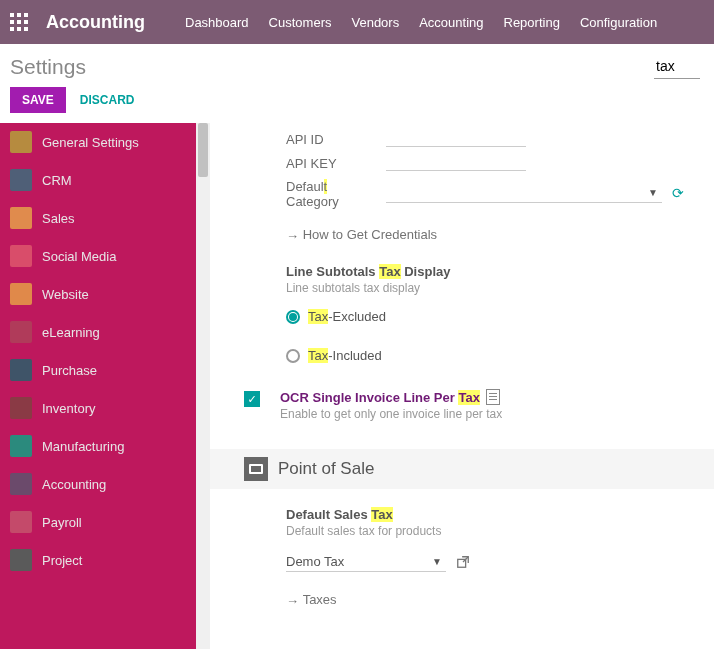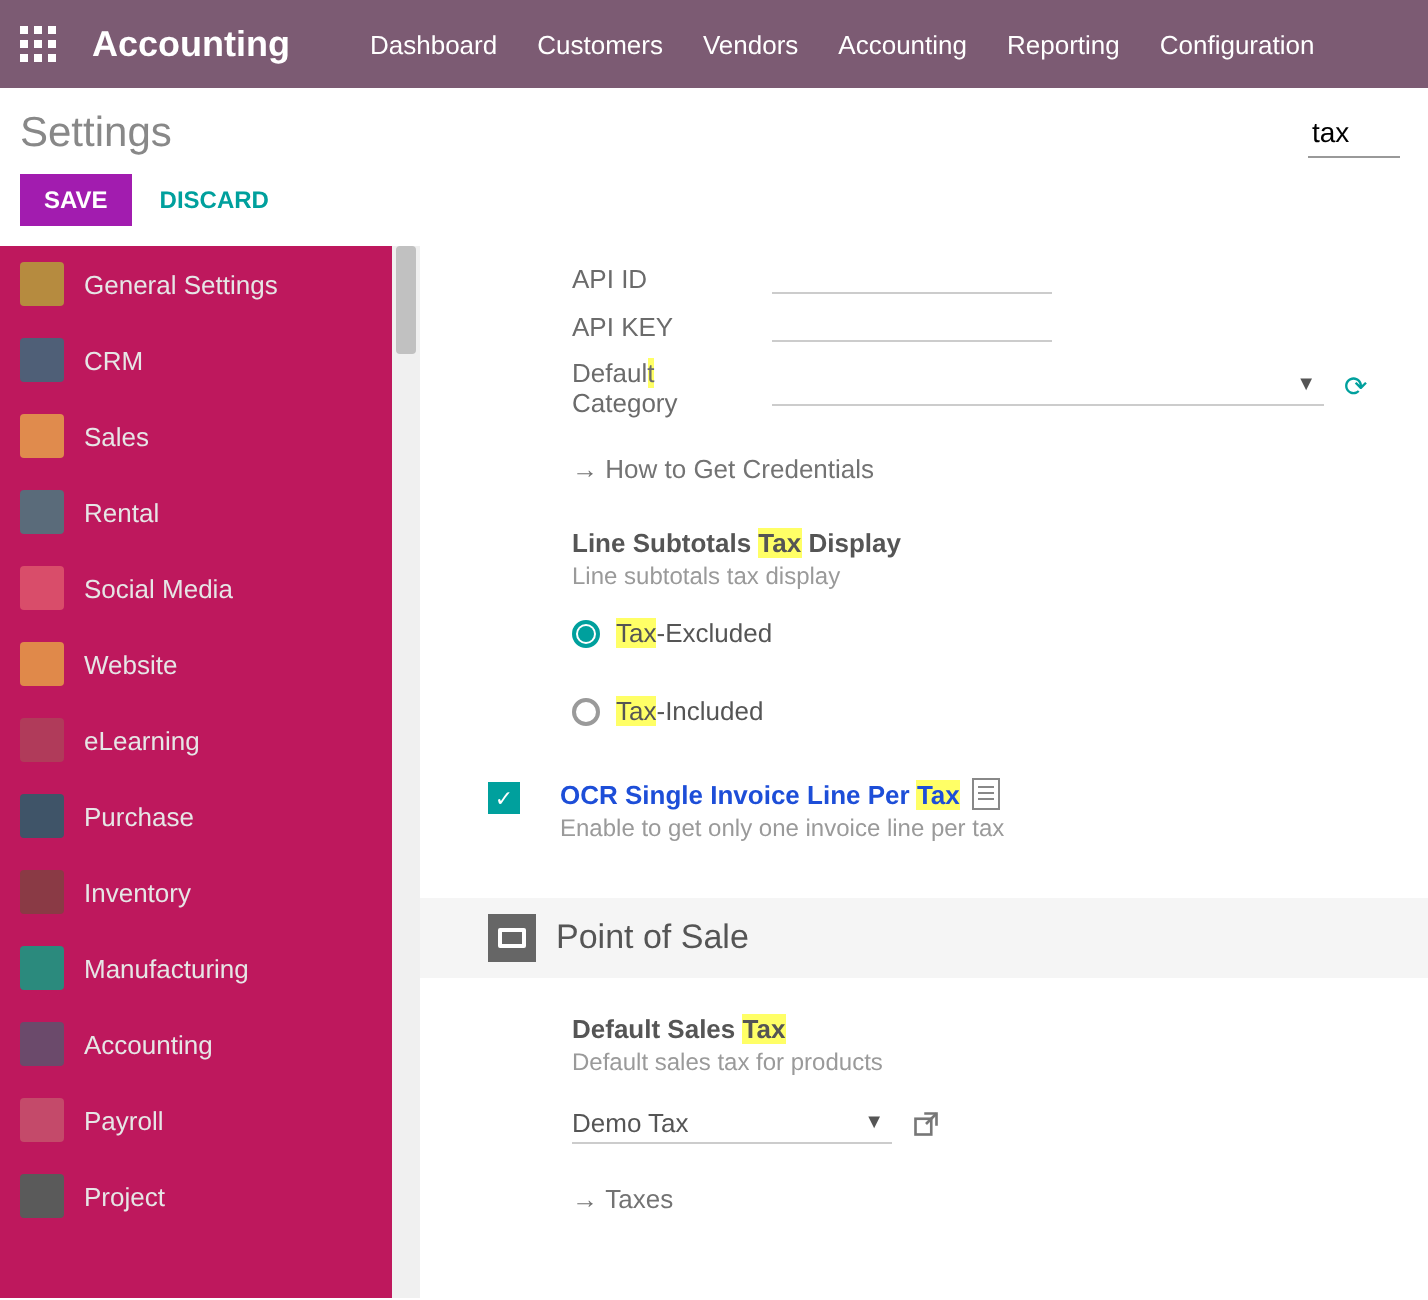--- a/index.html
+++ b/index.html
@@ -34,21 +34,21 @@
   .link-arrow::before { content: "→ "; font-weight: 700; }
   .sect-title { font-weight: 700; color: #555; font-size: 13px; margin-left: 76px; margin-top: 22px; }
   .sect-sub { color: #9a9a9a; font-size: 12px; margin-left: 76px; margin-top: 2px; }
   .hl { background: #ffff66; }
   .radio-row { margin-left: 76px; margin-top: 14px; display: flex; align-items: center; gap: 8px; color: #555; }
   .radio { width: 14px; height: 14px; border: 2px solid #9a9a9a; border-radius: 50%; display: inline-flex; align-items: center; justify-content: center; cursor: pointer; }
   .radio.checked { border-color: #00a09d; }
   .radio.checked::after { content: ""; width: 8px; height: 8px; background: #00a09d; border-radius: 50%; }
   .check-region { display: flex; align-items: flex-start; margin-top: 26px; margin-left: 34px; gap: 20px; }
   .checkbox { width: 16px; height: 16px; background: #00a09d; color: #fff; display: flex; align-items: center; justify-content: center; font-size: 11px; cursor: pointer; margin-top: 2px; }
-  .check-lines .title { font-weight: 700; color: #1d4ed8; font-size: 13px; display: flex; align-items: center; gap: 6px; }
+  .check-lines .title { font-weight: 700; color: #701a75; font-size: 13px; display: flex; align-items: center; gap: 6px; }
   .check-lines .sub { color: #9a9a9a; font-size: 12px; margin-top: 2px; }
   .doc-ico { border: 1px solid #888; width: 14px; height: 16px; display: inline-block; position: relative; }
   .doc-ico::before { content: ""; position: absolute; left: 2px; right: 2px; top: 3px; height: 1px; background: #888; box-shadow: 0 3px 0 #888, 0 6px 0 #888; }
   .pos-header { margin-top: 28px; background: #f5f5f5; display: flex; align-items: center; gap: 10px; padding: 8px 12px 8px 34px; }
   .pos-icon { width: 24px; height: 24px; background: #666; display: flex; align-items: center; justify-content: center; }
   .pos-icon-inner { width: 14px; height: 10px; border: 2px solid #fff; border-radius: 1px; }
   .pos-title { font-size: 17px; color: #555; }
   .select-narrow { margin-left: 76px; margin-top: 14px; display: flex; align-items: center; gap: 10px; }
   .select-box { width: 160px; border-bottom: 1px solid #ccc; display: flex; justify-content: space-between; align-items: center; padding: 2px 4px 2px 0; cursor: pointer; color: #555; }
   .ext-ico { width: 14px; height: 14px; cursor: pointer; color: #777; }
@@ -102,24 +102,20 @@
         </div>
         <div class="sb-item">
           <div class="sb-icon" style="background: rgb(79, 95, 119);"></div>
           <span>CRM</span>
         </div>
         <div class="sb-item">
           <div class="sb-icon" style="background: rgb(224, 139, 77);"></div>
           <span>Sales</span>
         </div>
         <div class="sb-item">
-          <div class="sb-icon" style="background: rgb(90, 107, 122);"></div>
-          <span>Rental</span>
-        </div>
-        <div class="sb-item">
           <div class="sb-icon" style="background: rgb(217, 77, 106);"></div>
           <span>Social Media</span>
         </div>
         <div class="sb-item">
           <div class="sb-icon" style="background: rgb(224, 137, 74);"></div>
           <span>Website</span>
         </div>
         <div class="sb-item">
           <div class="sb-icon" style="background: rgb(176, 59, 90);"></div>
           <span>eLearning</span>

